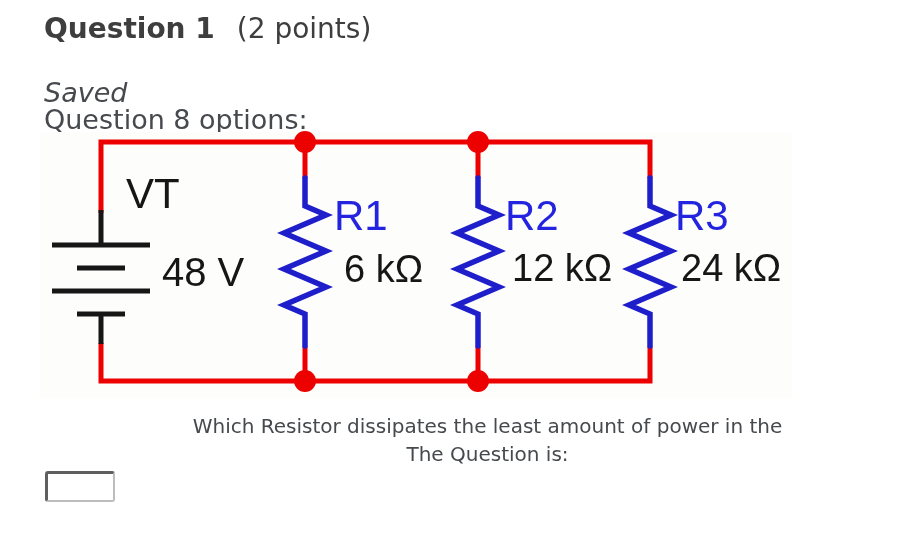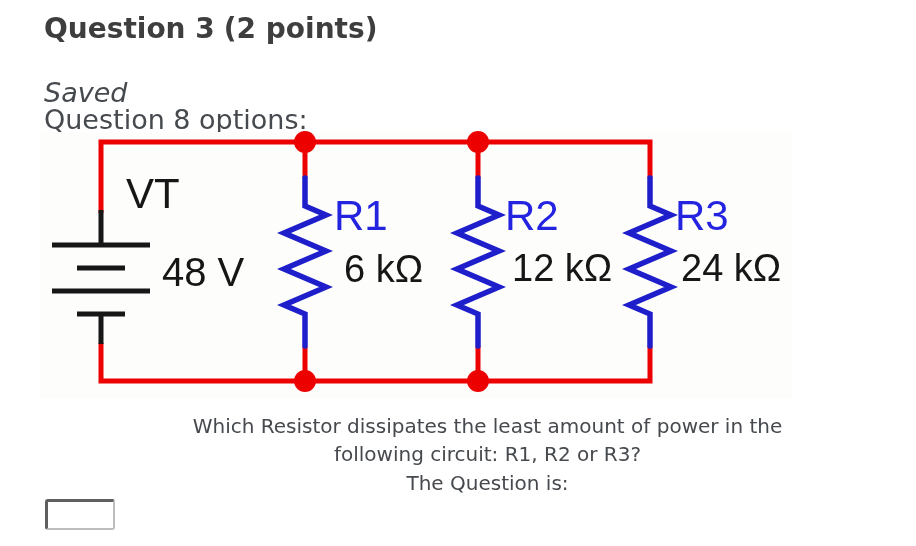--- a/index.html
+++ b/index.html
@@ -18,22 +18,22 @@
   .page{padding-top:12px;}
   .heading{
     margin:0 0 33px 0;
     padding-left:44px;
     font-size:28px;
     line-height:1.2;
     color:#3e3e3e;
     font-weight:bold;
   }
   .heading .points{
-    font-weight:bold;
-    margin-left:9px;
+    font-weight:normal;
+    margin-left:22px;
   }
   .meta{
     padding-left:44px;
     font-size:27px;
     line-height:27.5px;
   }
   .saved{font-style:italic;}
   svg.circuit{
     display:block;
     margin-top:-4px;
@@ -68,21 +68,21 @@
     font-size:18px;
     color:#333;
     padding:0 4px;
   }
 </style>
 </head>
 <body>
 
 <div class="page">
 
-  <h1 class="heading"><span>Question 3</span><span class="points">(2 points)</span></h1>
+  <h1 class="heading"><span>Question 1</span><span class="points">(2 points)</span></h1>
 
   <div class="meta">
     <div class="saved">Saved</div>
     <div>Question 8 options:</div>
   </div>
 
   <svg class="circuit" width="800" height="270" viewBox="0 130 800 270">
     <rect class="circuit-bg" x="40" y="132" width="752" height="266"></rect>
 
     <path class="wire" d="M101 213 V142 H650 V178"></path>
@@ -109,19 +109,18 @@
 
     <text class="r-label" x="505" y="230">R2</text>
     <text class="r-value" x="512" y="281">12 kΩ</text>
 
     <text class="r-label" x="675" y="230">R3</text>
     <text class="r-value" x="681" y="281">24 kΩ</text>
   </svg>
 
   <div class="question">
     <div>Which Resistor dissipates the least amount of power in the</div>
-    <div>following circuit: R1, R2 or R3?</div>
     <div>The Question is:</div>
   </div>
 
   <input type="text" class="answer-input" value="" style="">
 
 </div>
 
 </body></html>

